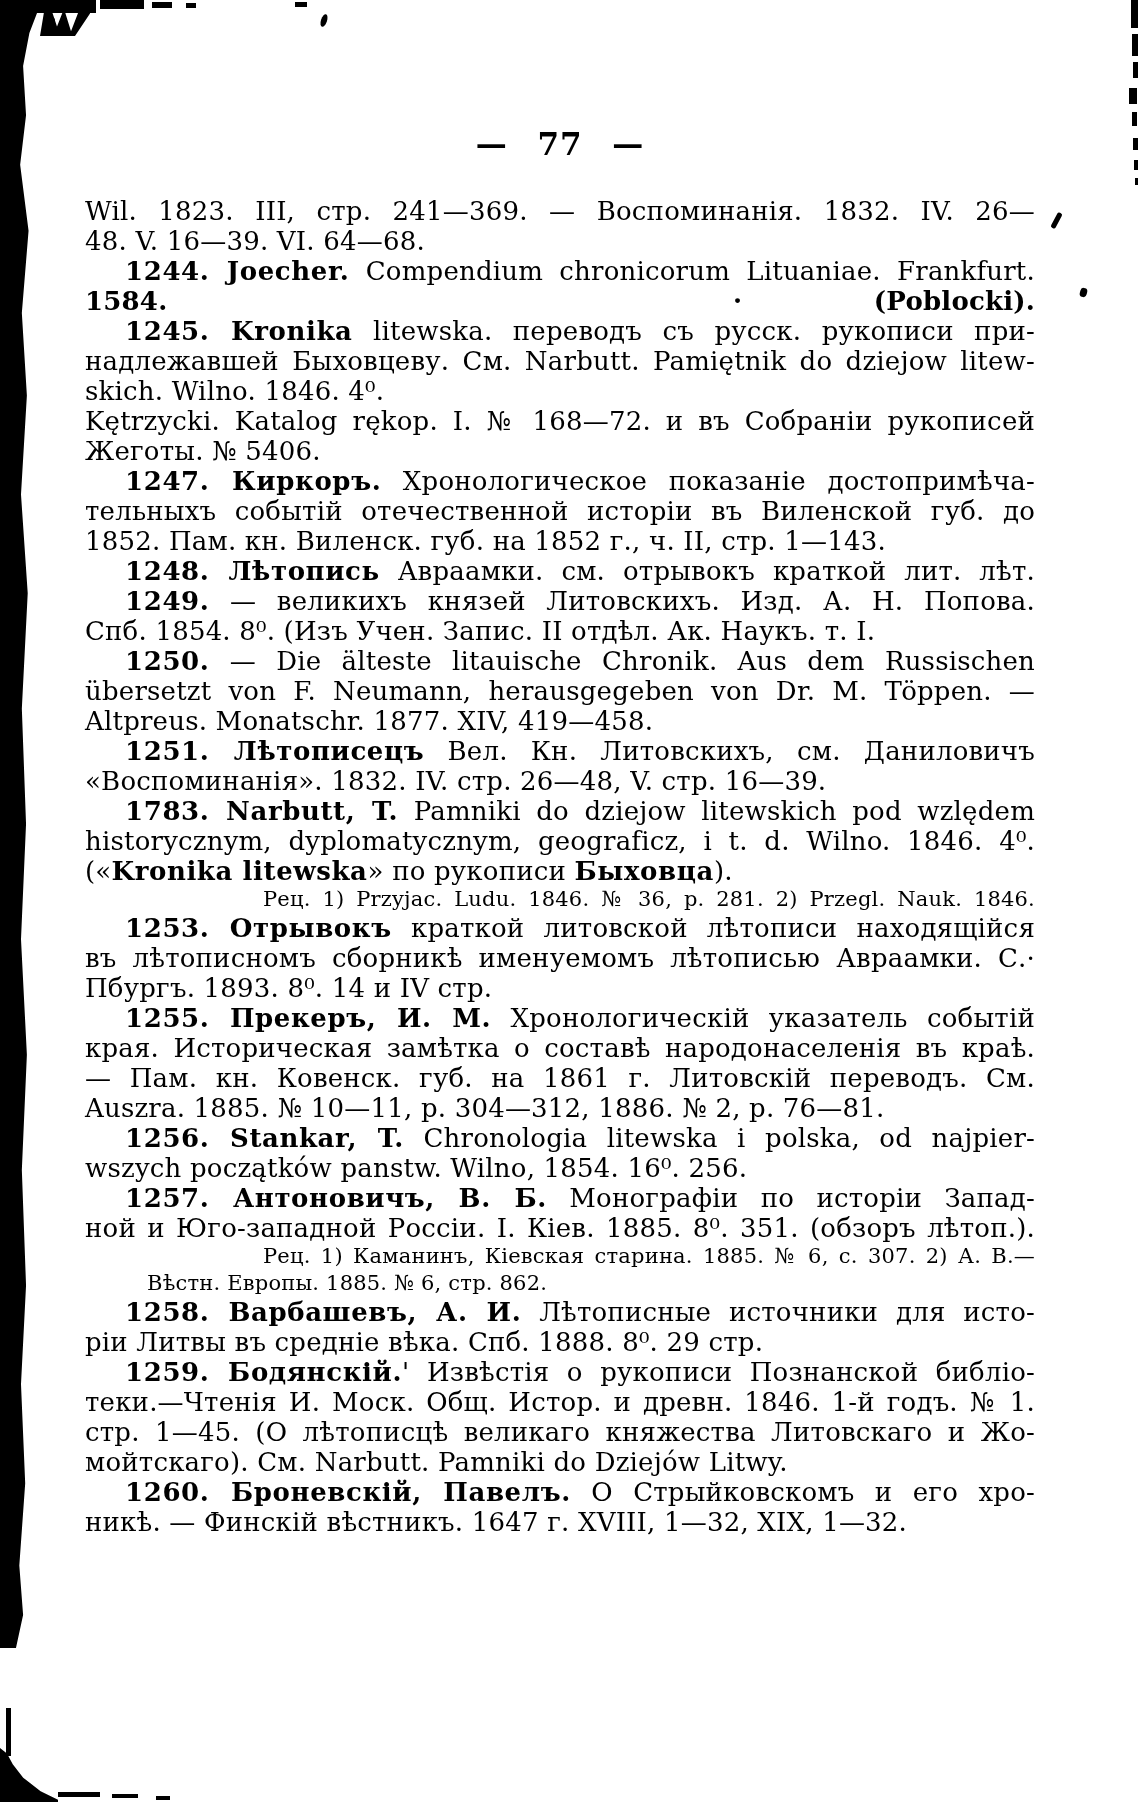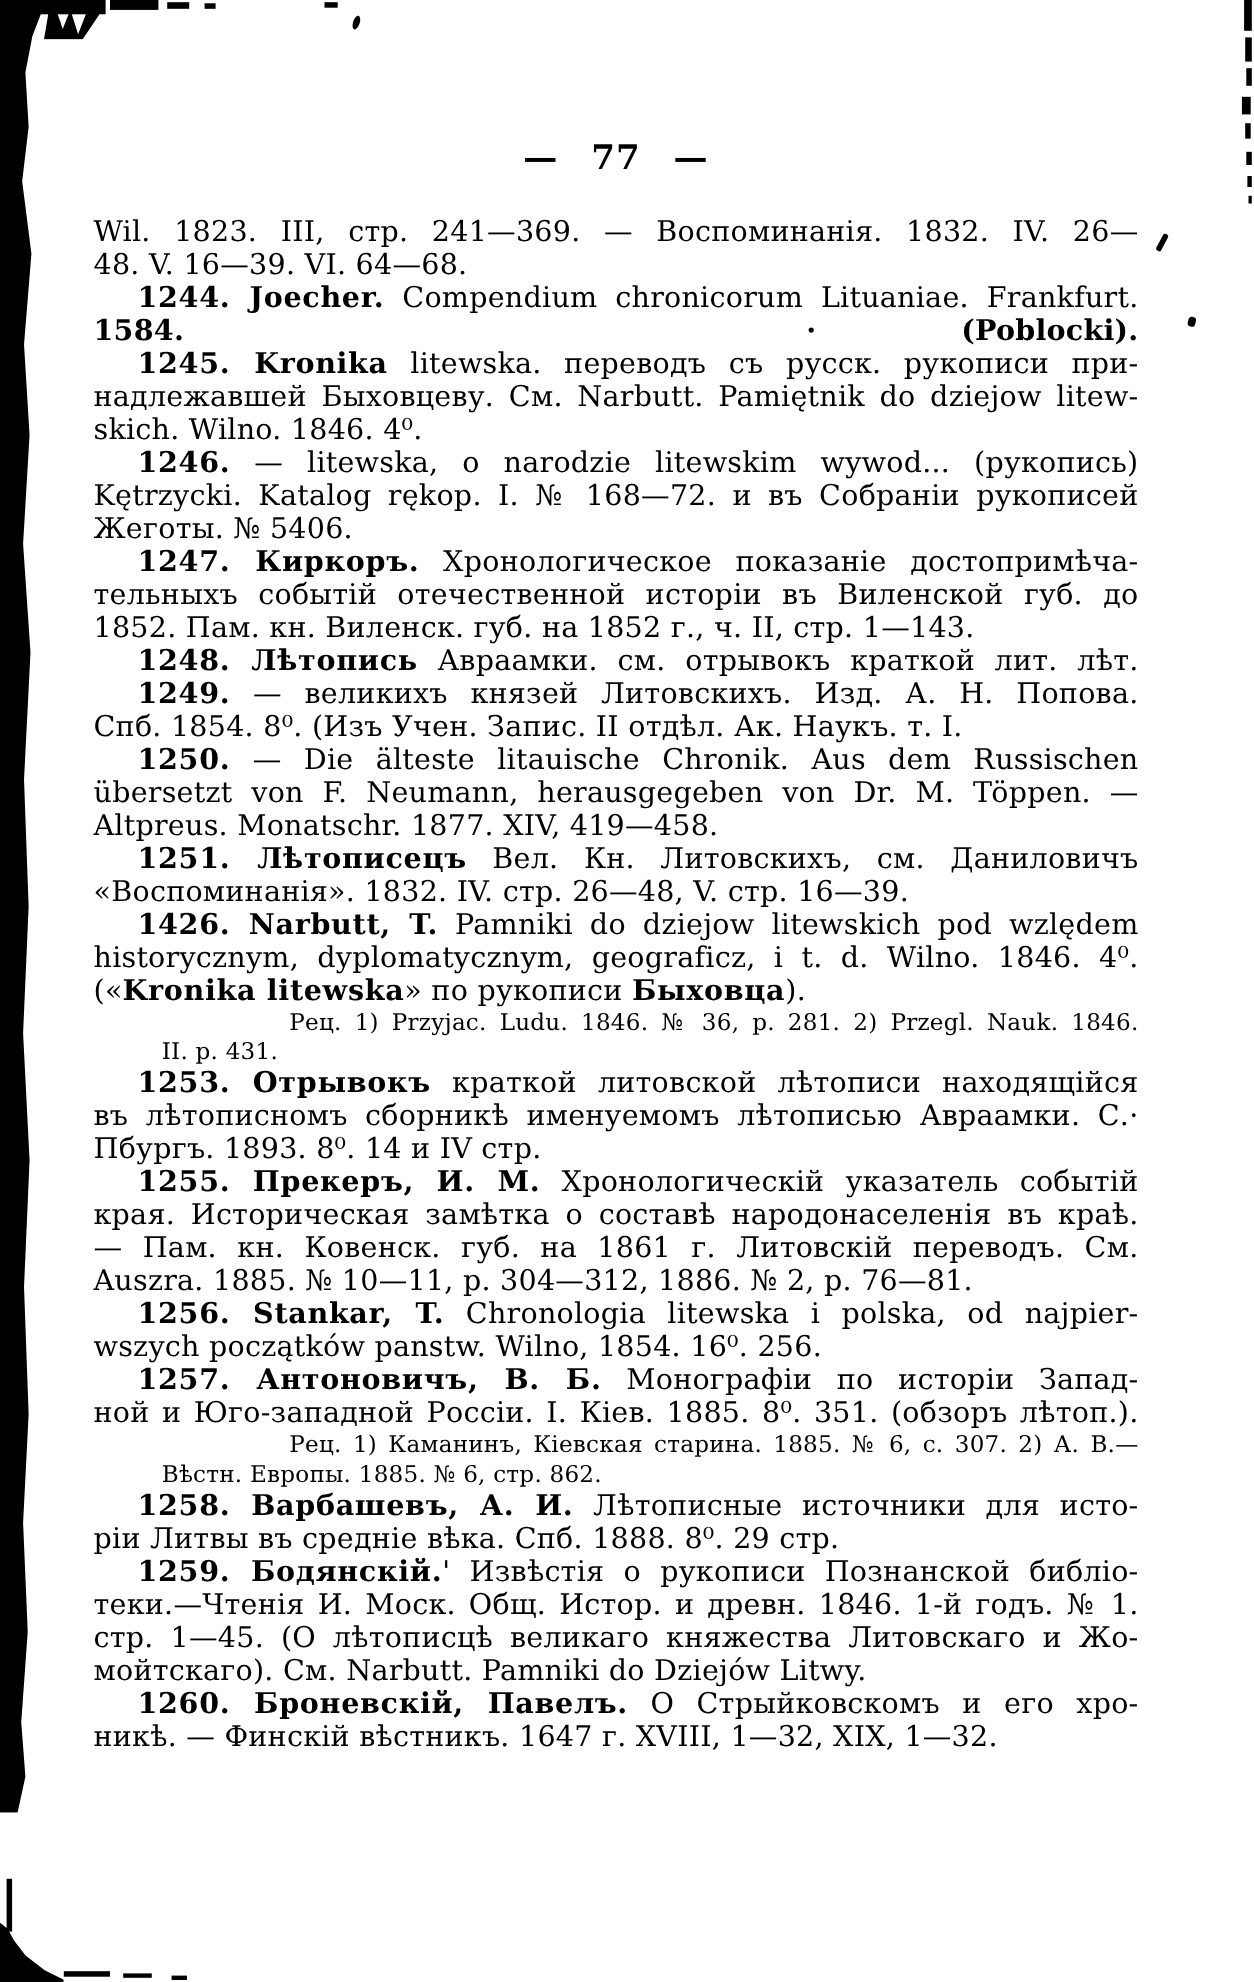--- a/index.html
+++ b/index.html
@@ -103,39 +103,37 @@
     <div class="line"><span>48. V. 16—39. VI. 64—68.</span></div>
     <div class="line jst ind-entry"><span class="bf">1244. Joecher.</span><span> Compendium chronicorum Lituaniae. Frankfurt.</span></div>
     <div class="line split">
       <span>1584.</span>
       <span class="mid-dot">·</span>
       <span>(Poblocki).</span>
     </div>
     <div class="line jst ind-entry"><span class="bf">1245. Kronika</span><span> litewska. переводъ съ русск. рукописи при-</span></div>
     <div class="line jst"><span>надлежавшей Быховцеву. См. Narbutt. Pamiętnik do dziejow litew-</span></div>
     <div class="line"><span>skich. Wilno. 1846. 4⁰.</span></div>
-    <div class="line jst ind-entry"><span class="bf">1246.</span><span> — litewska, o narodzie litewskim wywod... (рукопись)</span></div>
     <div class="line jst"><span>Kętrzycki. Katalog rękop. I. № 168—72. и въ Собраніи рукописей</span></div>
     <div class="line"><span>Жеготы. № 5406.</span></div>
     <div class="line jst ind-entry"><span class="bf">1247. Киркоръ.</span><span> Хронологическое показаніе достопримѣча-</span></div>
     <div class="line jst"><span>тельныхъ событій отечественной исторіи въ Виленской губ. до</span></div>
     <div class="line"><span>1852. Пам. кн. Виленск. губ. на 1852 г., ч. II, стр. 1—143.</span></div>
     <div class="line jst ind-entry"><span class="bf">1248. Лѣтопись</span><span> Авраамки. см. отрывокъ краткой лит. лѣт.</span></div>
     <div class="line jst ind-entry"><span class="bf">1249.</span><span> — великихъ князей Литовскихъ. Изд. А. Н. Попова.</span></div>
     <div class="line"><span>Спб. 1854. 8⁰. (Изъ Учен. Запис. II отдѣл. Ак. Наукъ. т. I.</span></div>
     <div class="line jst ind-entry"><span class="bf">1250.</span><span> — Die älteste litauische Chronik. Aus dem Russischen</span></div>
     <div class="line jst"><span>übersetzt von F. Neumann, herausgegeben von Dr. M. Töppen. —</span></div>
     <div class="line"><span>Altpreus. Monatschr. 1877. XIV, 419—458.</span></div>
     <div class="line jst ind-entry"><span class="bf">1251. Лѣтописецъ</span><span> Вел. Кн. Литовскихъ, см. Даниловичъ</span></div>
     <div class="line"><span>«Воспоминанія». 1832. IV. стр. 26—48, V. стр. 16—39.</span></div>
-    <div class="line jst ind-entry"><span class="bf">1426. Narbutt, T.</span><span> Pamniki do dziejow litewskich pod wzlędem</span></div>
+    <div class="line jst ind-entry"><span class="bf">1783. Narbutt, T.</span><span> Pamniki do dziejow litewskich pod wzlędem</span></div>
     <div class="line jst"><span>historycznym, dyplomatycznym, geograficz, i t. d. Wilno. 1846. 4⁰.</span></div>
     <div class="line"><span>(«</span><span class="bf">Kronika litewska</span><span>» по рукописи </span><span class="bf">Быховца</span><span>).</span></div>
     <div class="line small jst ind-small-first"><span>Рец. 1) Przyjac. Ludu. 1846. № 36, p. 281. 2) Przegl. Nauk. 1846.</span></div>
-    <div class="line small ind-small-cont"><span>II. p. 431.</span></div>
     <div class="line jst ind-entry"><span class="bf">1253. Отрывокъ</span><span> краткой литовской лѣтописи находящійся</span></div>
     <div class="line jst"><span>въ лѣтописномъ сборникѣ именуемомъ лѣтописью Авраамки. С.·</span></div>
     <div class="line"><span>Пбургъ. 1893. 8⁰. 14 и IV стр.</span></div>
     <div class="line jst ind-entry"><span class="bf">1255. Прекеръ, И. М.</span><span> Хронологическій указатель событій</span></div>
     <div class="line jst"><span>края. Историческая замѣтка о составѣ народонаселенія въ краѣ.</span></div>
     <div class="line jst"><span>— Пам. кн. Ковенск. губ. на 1861 г. Литовскій переводъ. См.</span></div>
     <div class="line"><span>Auszra. 1885. № 10—11, p. 304—312, 1886. № 2, p. 76—81.</span></div>
     <div class="line jst ind-entry"><span class="bf">1256. Stankar, T.</span><span> Chronologia litewska i polska, od najpier-</span></div>
     <div class="line"><span>wszych początków panstw. Wilno, 1854. 16⁰. 256.</span></div>
     <div class="line jst ind-entry"><span class="bf">1257. Антоновичъ, В. Б.</span><span> Монографіи по исторіи Запад-</span></div>

